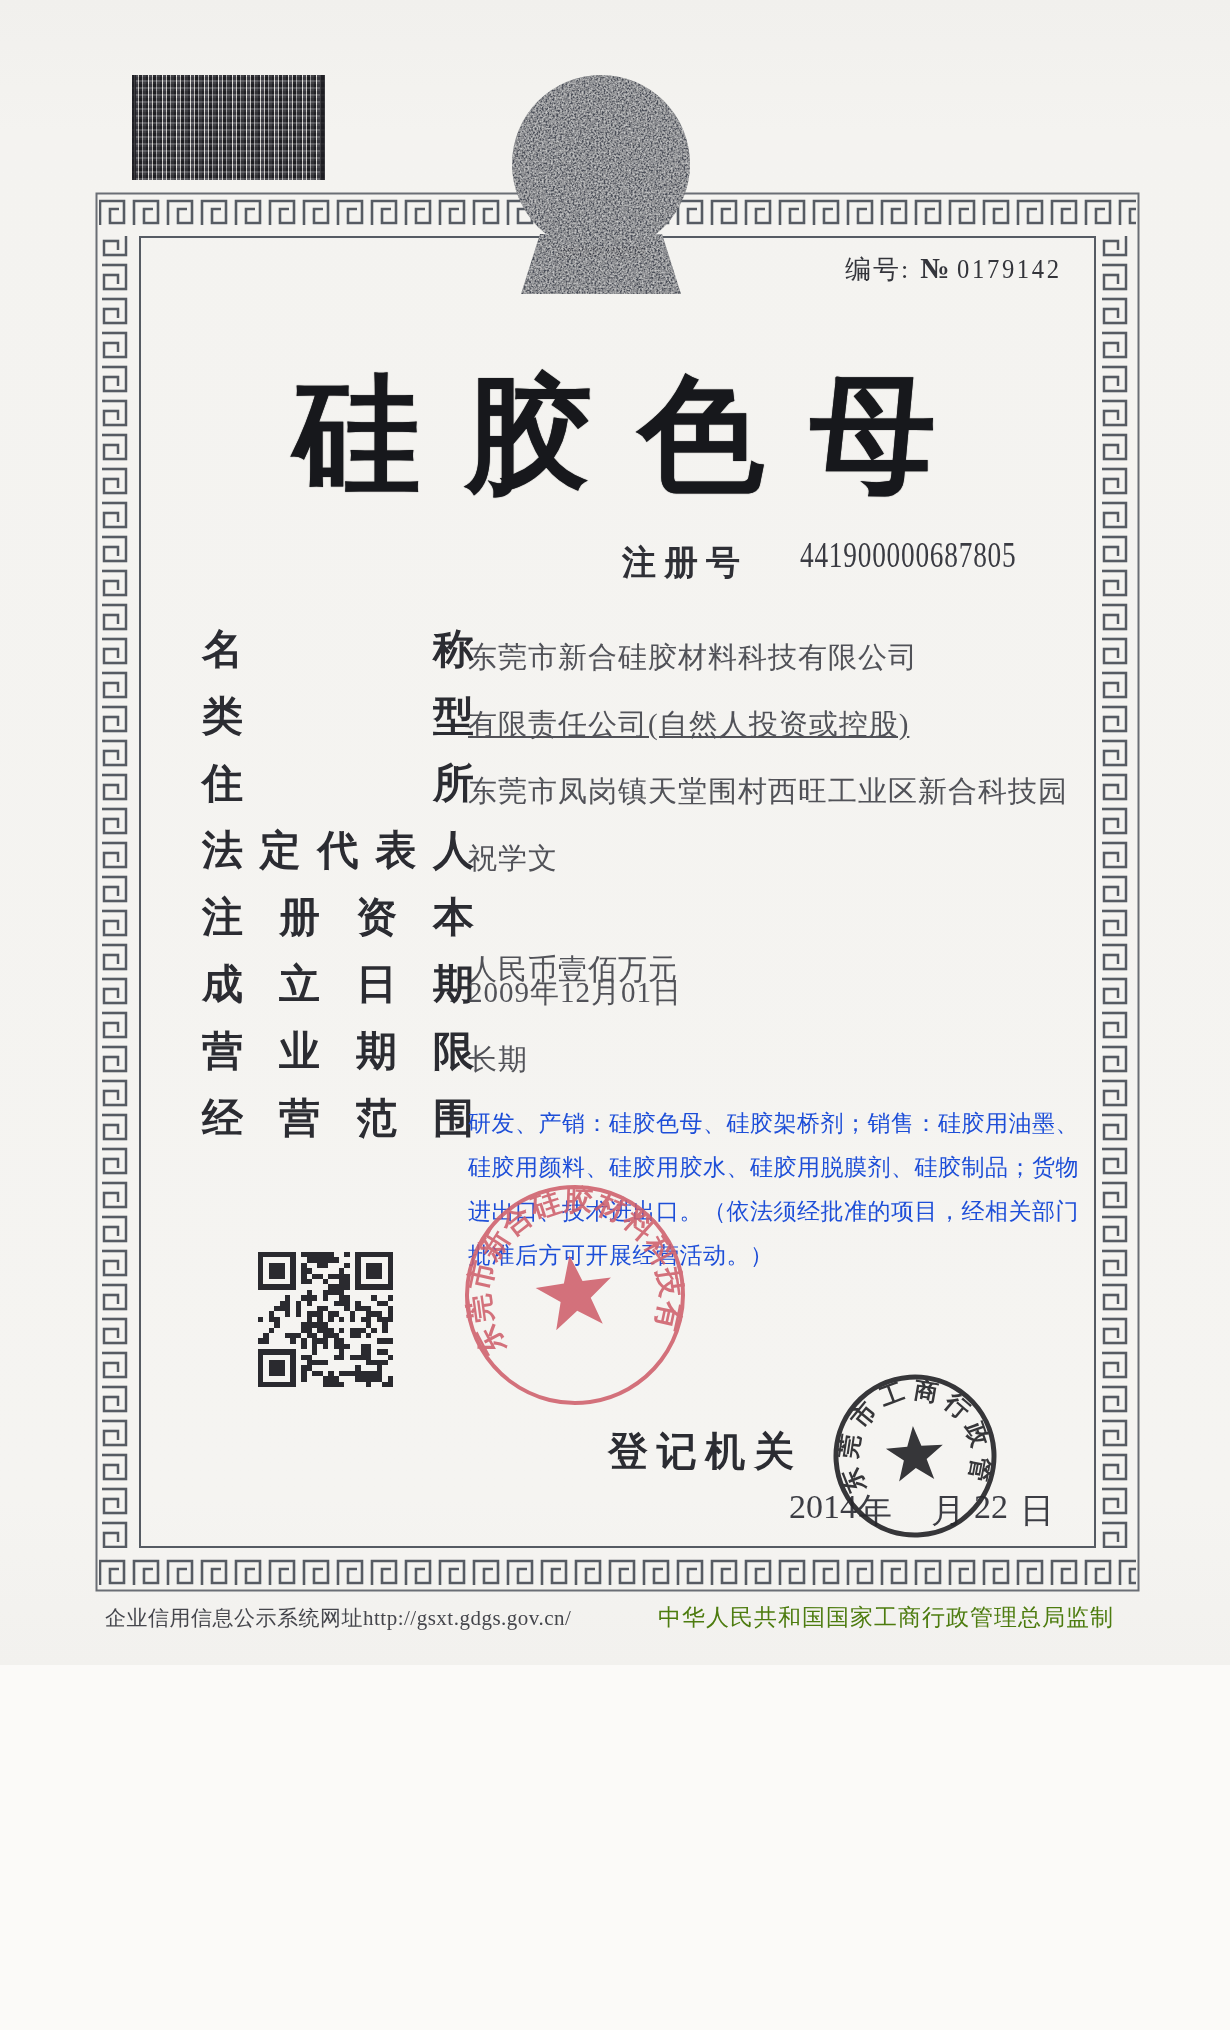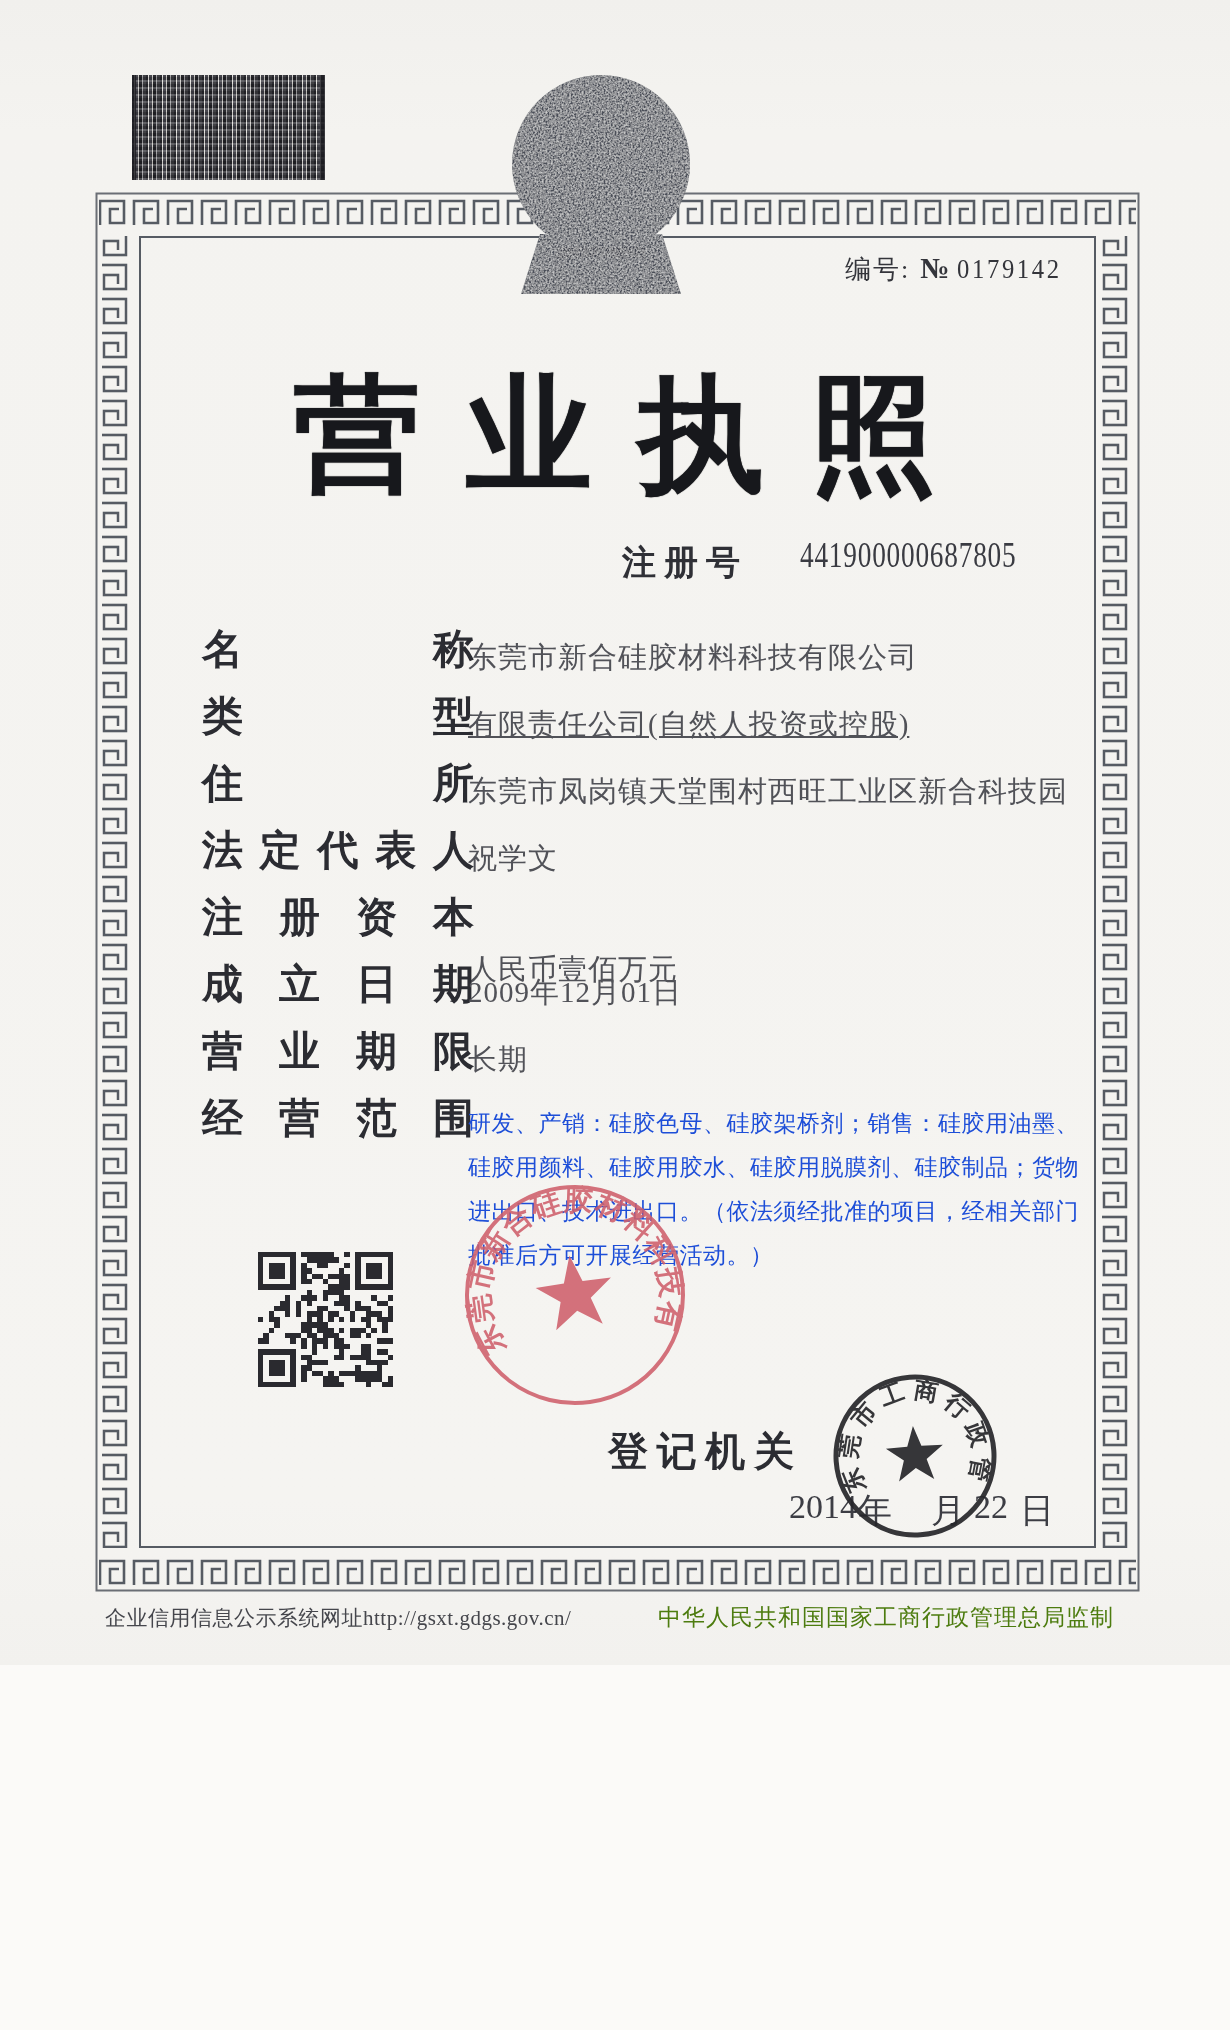--- a/index.html
+++ b/index.html
@@ -106,21 +106,21 @@
       <circle cx="106" cy="92" r="89" fill="#474c56"></circle>
       <path d="M45,162 L167,162 L186,222 L26,222 Z" fill="#474c56"></path>
       <path d="M62,175 L150,175 L150,186 L62,186 Z" fill="#3c414b"></path>
     </g>
   </svg>
 
   <div class="serial">
     <span>编号:</span><span class="nosym">№</span><span class="digits">0179142</span>
   </div>
 
-  <div class="title">营业执照</div>
+  <div class="title">硅胶色母</div>
 
   <div class="regline">
     <div class="jlabel">
         <span>注</span>
         <span>册</span>
         <span>号</span>
       </div>
     <div class="regno">441900000687805</div>
   </div>
 

